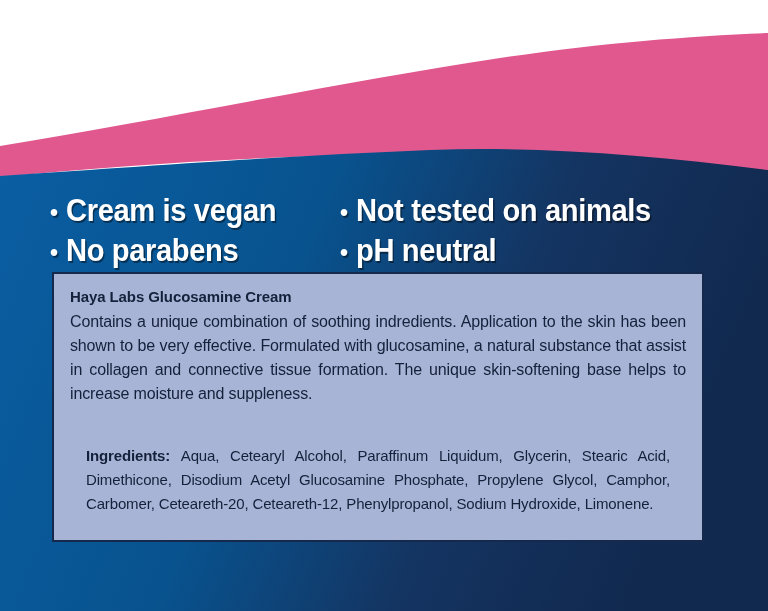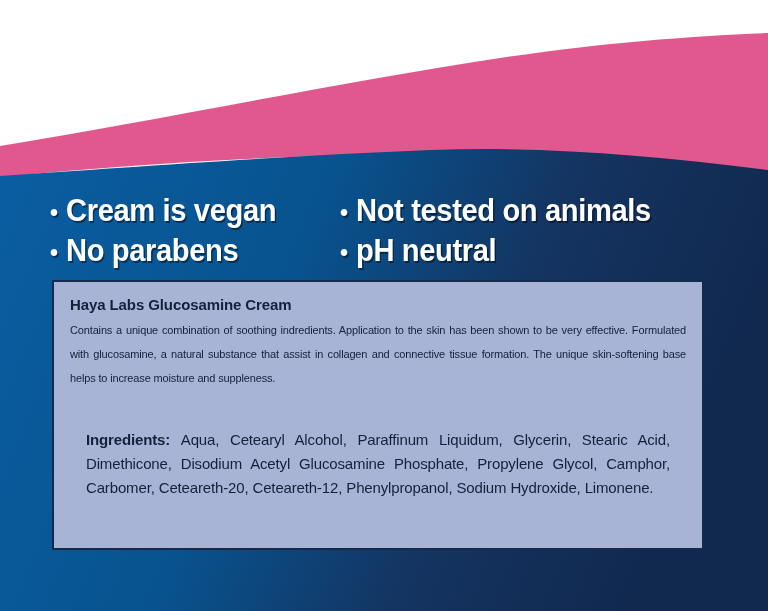--- a/index.html
+++ b/index.html
@@ -59,39 +59,39 @@
     line-height: 38px;
     margin-right: 8px;
     text-shadow: 1.5px 1.5px 0 rgba(0,0,0,0.45);
   }
   .claim-text { transform: scaleX(0.94); transform-origin: left center; }
 
   
   .info-panel {
     position: absolute;
     left: 52px;
-    top: 280px;
+    top: 272px;
     width: 652px;
     height: 270px;
     box-sizing: border-box;
     background: #a8b4d6;
     border: 2px solid #14294c;
     padding: 13px 16px 10px 16px;
   }
   .info-title {
     color: #15203a;
     font-size: 15px;
     font-weight: bold;
     line-height: 20px;
     margin-bottom: 3px;
     letter-spacing: -0.1px;
   }
   .info-body {
     color: #15203a;
-    font-size: 11px;
+    font-size: 16px;
     line-height: 24px;
     text-align: justify;
     letter-spacing: -0.15px;
     margin: 0;
   }
   .info-ingredients {
     color: #15203a;
     font-size: 15px;
     line-height: 24px;
     text-align: justify;

